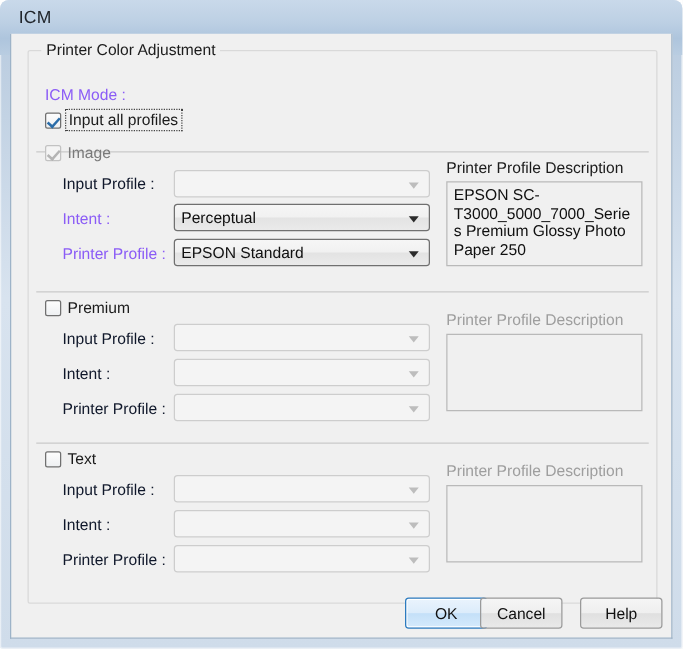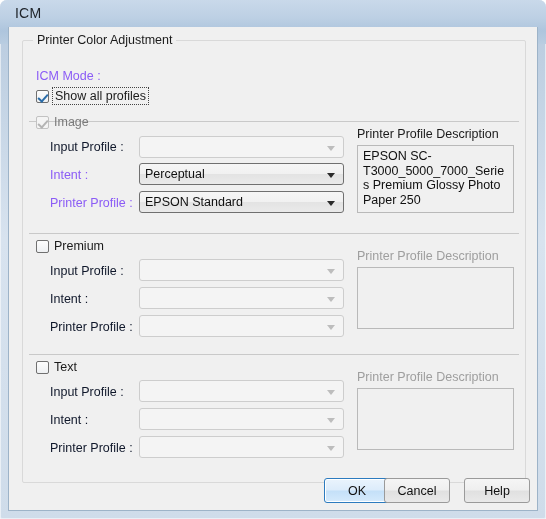--- a/index.html
+++ b/index.html
@@ -206,21 +206,21 @@
   <div class="client">
 
     <div class="groupbox">
       <div class="groupbox-label">Printer Color Adjustment</div>
     </div>
 
     <div class="lbl" style="left:27px; top:42px;">ICM Mode :</div>
 
     <div class="cb-wrap" style="left:27px; top:62px;">
       <span class="cb-box checked"></span>
-      <span class="cb-label focus">Show all profiles</span>
+      <span class="cb-label focus">Input all profiles</span>
     </div>
 
     <div class="sep" style="left:20px; top:94px; width:490px;"></div>
 
     <div class="cb-wrap disabled" style="left:27px; top:88px;">
       <span class="cb-box checked"></span>
       <span class="cb-label">Image</span>
     </div>
 
     <div class="lbl disabled" style="left:41px; top:113px;">Input Profile :</div>

